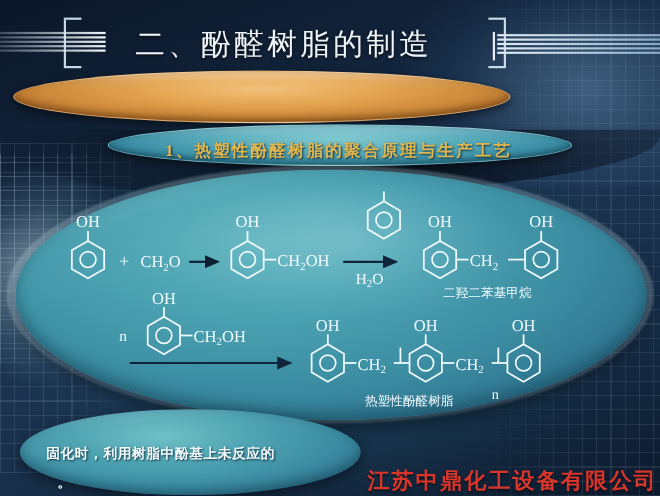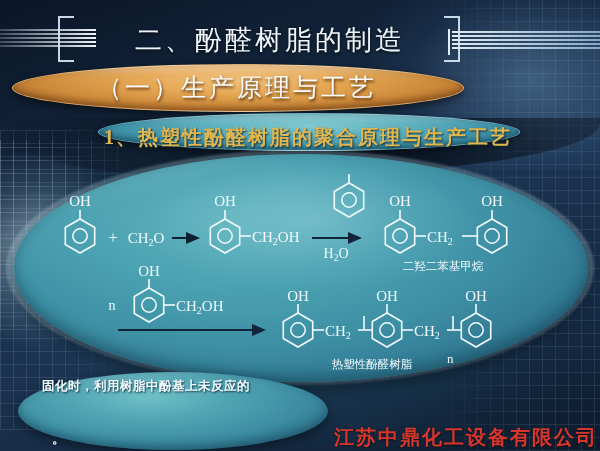--- a/index.html
+++ b/index.html
@@ -68,21 +68,21 @@
   .title-frame:before,.title-frame:after{
     content:"";position:absolute;left:-2px;right:-2px;height:2px;background:rgba(215,232,245,.92);
   }
   .title-frame:before{top:-2px;width:16px;right:auto;}
   .title-frame:after{bottom:-2px;width:16px;right:auto;}
   .title-frame .tr-top,.title-frame .tr-bot{
     position:absolute;right:-2px;width:16px;height:2px;background:rgba(215,232,245,.92);
   }
   .title-frame .tr-top{top:-2px;} .title-frame .tr-bot{bottom:-2px;}
   .slide-title{
-    position:absolute;left:74px;top:19px;width:392px;height:42px;
+    position:absolute;left:62px;top:19px;width:392px;height:42px;
     display:flex;align-items:center;justify-content:center;
     color:#eef5fb;font-size:27px;letter-spacing:3px;
     text-shadow:0 1px 3px rgba(0,0,0,.85);
     font-family:"Liberation Serif","DejaVu Serif",serif;
   }
 
   
   .orange-ellipse{
     position:absolute;left:12px;top:64px;width:450px;height:46px;
     border-radius:50%;
@@ -105,21 +105,21 @@
     border-radius:50%;
     background:
       linear-gradient(180deg, rgba(255,255,255,.30) 0%, rgba(255,255,255,.03) 28%, rgba(0,0,0,0) 45%),
       radial-gradient(ellipse at 50% 35%, #7fc8cf 0%, #59aebc 35%, #3b8fa6 66%, #2b6d85 90%, #1e4f63 100%);
     box-shadow:0 3px 8px rgba(0,0,0,.45), inset 0 -2px 6px rgba(10,45,60,.55);
     border:1px solid rgba(190,235,240,.40);
   }
   .sub-label{
     position:absolute;left:98px;top:113px;width:420px;height:48px;
     display:flex;align-items:center;justify-content:center;
-    color:#e2b64f;font-size:20px;letter-spacing:2px;font-weight:bold;
+    color:#e2b64f;font-size:15px;letter-spacing:2px;font-weight:bold;
     text-shadow:1px 1px 2px rgba(10,40,55,.95);
   }
 
   
   .main-ellipse-shadow{
     position:absolute;left:6px;top:150px;width:588px;height:235px;
     border-radius:50%;
     background:rgba(190,225,238,.30);
     filter:blur(1px);
   }
@@ -146,21 +146,21 @@
   .note-ellipse{
     position:absolute;left:18px;top:372px;width:310px;height:78px;
     border-radius:50%;
     background:
       linear-gradient(175deg, rgba(255,255,255,.22) 0%, rgba(255,255,255,.02) 22%, rgba(0,0,0,0) 42%),
       radial-gradient(ellipse at 42% 32%, #6ec0c6 0%, #4fa4b2 32%, #3c8ca2 62%, #2d708a 85%, #215c74 100%);
     box-shadow:0 4px 12px rgba(0,0,0,.45), inset 0 -4px 10px rgba(12,50,68,.45);
   }
   .note-text{
     position:absolute;left:30px;top:378px;width:288px;height:68px;
-    display:flex;flex-direction:column;
+    display:flex;flex-direction:column;justify-content:center;
     color:#f4fbff;font-size:12.5px;line-height:17px;letter-spacing:.5px;
     font-weight:bold;text-shadow:1px 1px 2px rgba(8,40,55,.9);
     text-align:left;padding-left:12px;box-sizing:border-box;gap:12px;
   }
   .note-text span{display:block;}
   .note-dot{position:absolute;left:52px;top:430px;color:#eaf6fb;font-size:13px;font-weight:bold;
     text-shadow:1px 1px 2px rgba(8,40,55,.9);}
 
   
   .watermark{
@@ -199,21 +199,20 @@
     <div class="cap" style="left:-4px;top:-2px;height:26px;"></div>
   </div>
 
   <div class="title-frame">
     <div class="tr-top"></div>
       <div class="tr-bot"></div>
   </div>
   <div class="slide-title">二、酚醛树脂的制造</div>
 
   <div class="orange-ellipse"></div>
-  <div class="orange-label">（一）生产原理与工艺</div>
 
   <div class="sub-ellipse"></div>
   <div class="sub-label">1、热塑性酚醛树脂的聚合原理与生产工艺</div>
 
   <div class="main-ellipse-shadow"></div>
   <div class="main-ellipse"></div>
   <div class="main-ellipse-hl"></div>
 
   <svg class="chem" viewBox="0 0 600 451">
     <defs>

